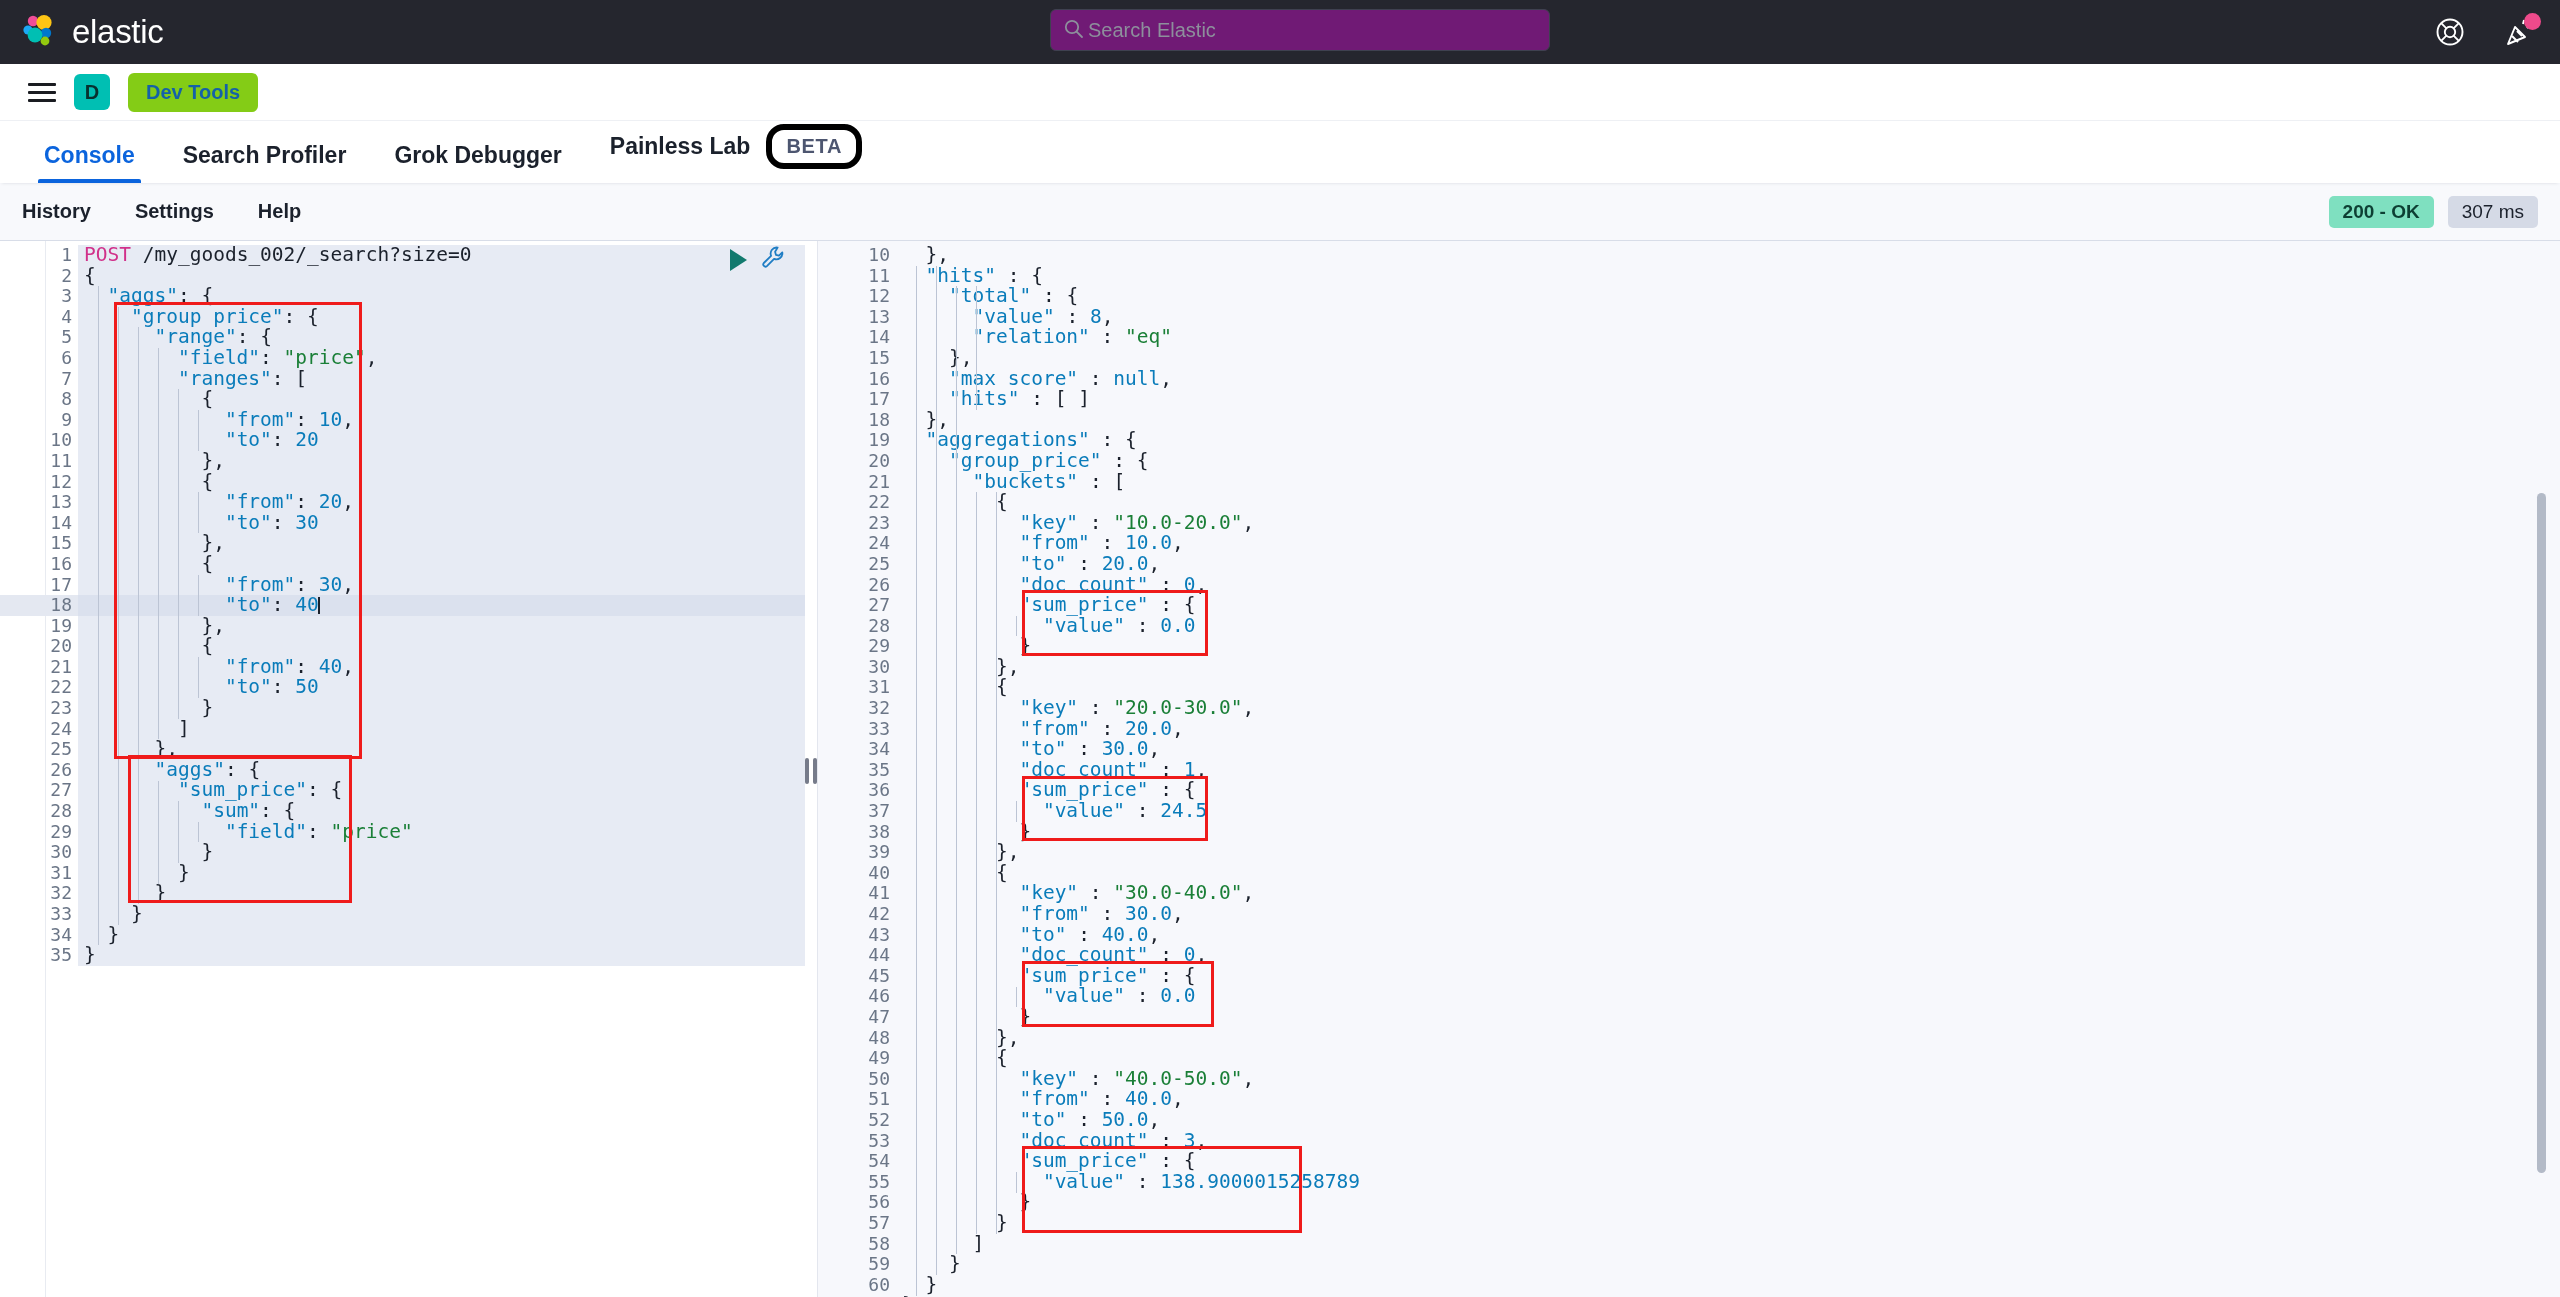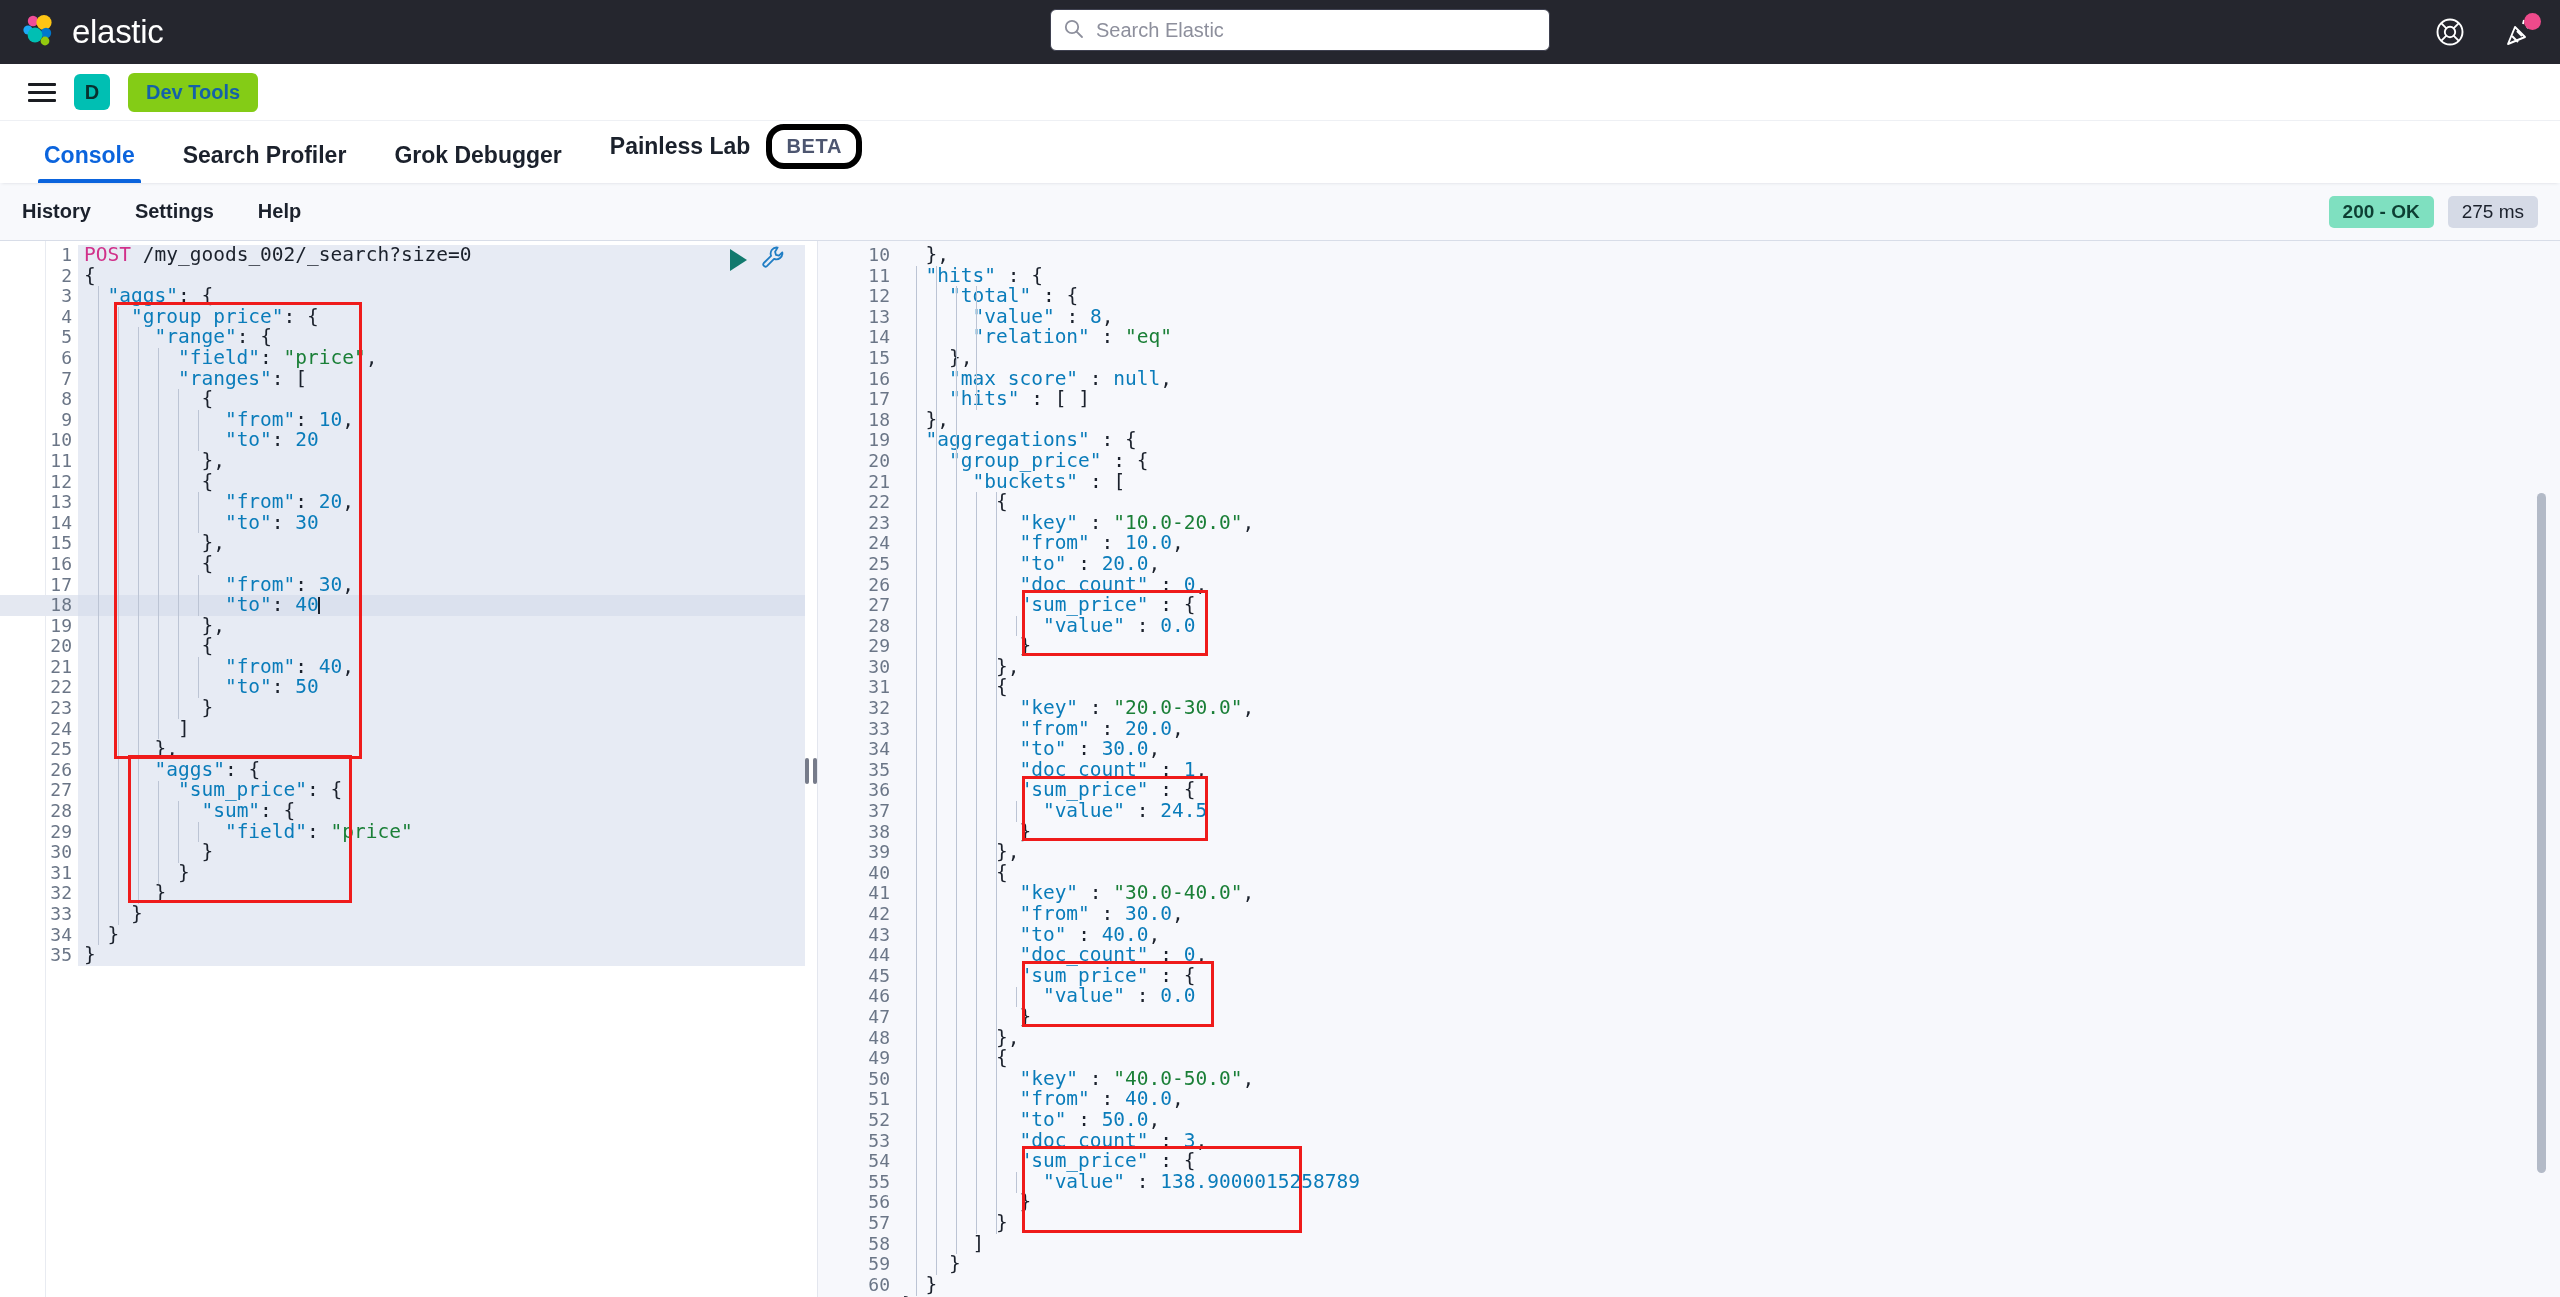--- a/index.html
+++ b/index.html
@@ -32,27 +32,27 @@
   }
   .search-wrap {
     position: absolute;
     left: 1050px;
     width: 500px;
     top: 9px;
   }
   .search-box {
     width: 100%;
     height: 42px;
-    background: #ffffff;
+    background: #701a75;
     border: 1px solid #3f4150;
     border-radius: 6px;
     display: flex;
     align-items: center;
     padding: 0 12px;
-    gap: 12px;
+    gap: 4px;
   }
   .search-placeholder {
     color: #8d8f9c;
     font-size: 20px;
   }
   .header-icons {
     position: absolute;
     right: 24px;
     display: flex;
     align-items: center;
@@ -397,21 +397,21 @@
       <span class="beta-badge">BETA</span>
     </div>
   </div>
 
 <div class="console-toolbar">
   <span class="tool-link">History</span>
   <span class="tool-link">Settings</span>
   <span class="tool-link">Help</span>
   <div class="toolbar-right">
     <span class="status-badge">200 - OK</span>
-    <span class="time-badge">275 ms</span>
+    <span class="time-badge">307 ms</span>
   </div>
 </div>
 
 <div class="editor-area">
 
   <div class="pane pane-left">
     <div class="left-edge-rule"></div>
     <div class="code" id="req-code">
       <div class="gutter-col" id="req-gutter">
           <div class="ln">1</div>

